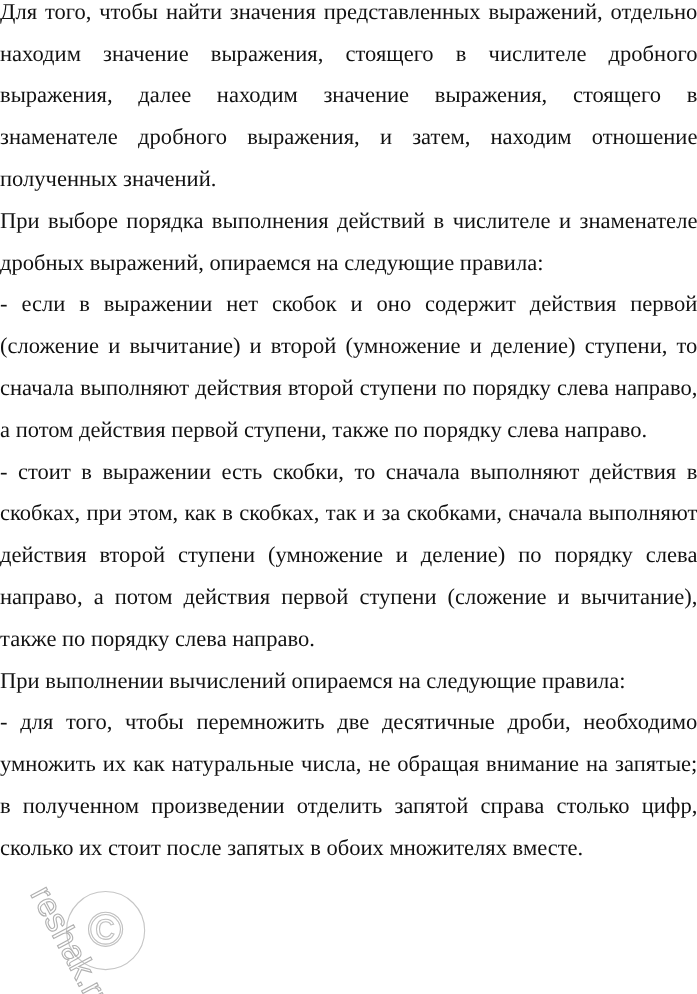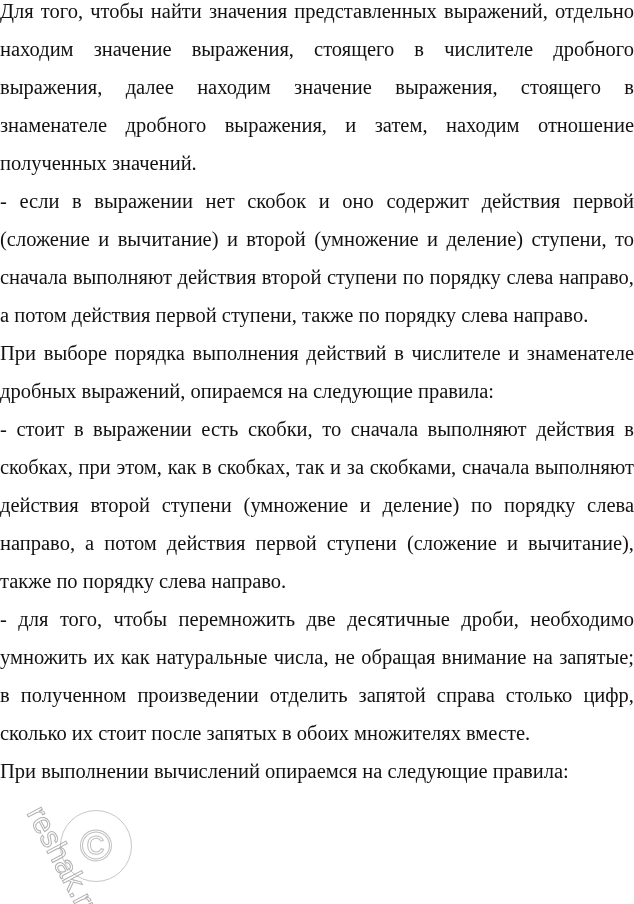--- a/index.html
+++ b/index.html
@@ -25,23 +25,23 @@
       border: 1.5px solid #c6c6c6; border-radius: 50%;
       display: flex; align-items: center; justify-content: center;
       font-size: 44px; color: transparent; -webkit-text-stroke: 1px #c0c0c0;
     }
   </style>
 </head>
 <body>
 
 <div class="page">
   <p class="para">Для того, чтобы найти значения представленных выражений, отдельно находим значение выражения, стоящего в числителе дробного выражения, далее находим значение выражения, стоящего в знаменателе дробного выражения, и затем, находим отношение полученных значений.</p>
+  <p class="para">При выборе порядка выполнения действий в числителе и знаменателе дробных выражений, опираемся на следующие правила:</p>
   <p class="para">- если в выражении нет скобок и оно содержит действия первой (сложение и вычитание) и второй (умножение и деление) ступени, то сначала выполняют действия второй ступени по порядку слева направо, а потом действия первой ступени, также по порядку слева направо.</p>
-  <p class="para">При выборе порядка выполнения действий в числителе и знаменателе дробных выражений, опираемся на следующие правила:</p>
   <p class="para">- стоит в выражении есть скобки, то сначала выполняют действия в скобках, при этом, как в скобках, так и за скобками, сначала выполняют действия второй ступени (умножение и деление) по порядку слева направо, а потом действия первой ступени (сложение и вычитание), также по порядку слева направо.</p>
+  <p class="para">При выполнении вычислений опираемся на следующие правила:</p>
   <p class="para">- для того, чтобы перемножить две десятичные дроби, необходимо умножить их как натуральные числа, не обращая внимание на запятые; в полученном произведении отделить запятой справа столько цифр, сколько их стоит после запятых в обоих множителях вместе.</p>
-  <p class="para">При выполнении вычислений опираемся на следующие правила:</p>
 </div>
 
 <div class="watermark">
   <div class="wm-c">©</div>
   <div class="wm-text">reshak.ru</div>
 </div>
 
 </body></html>

